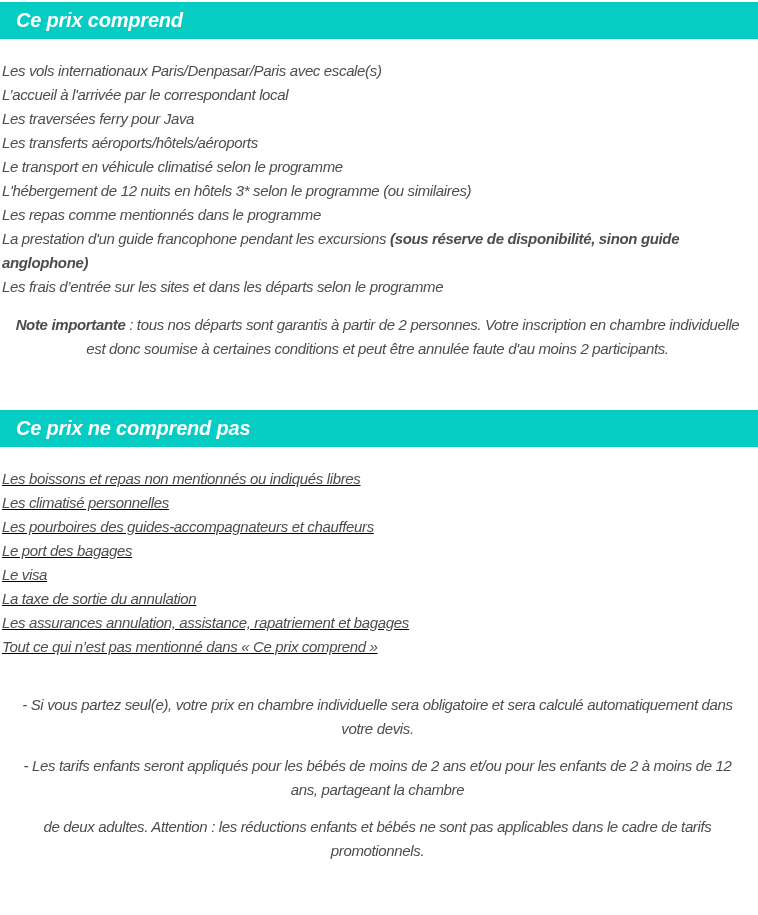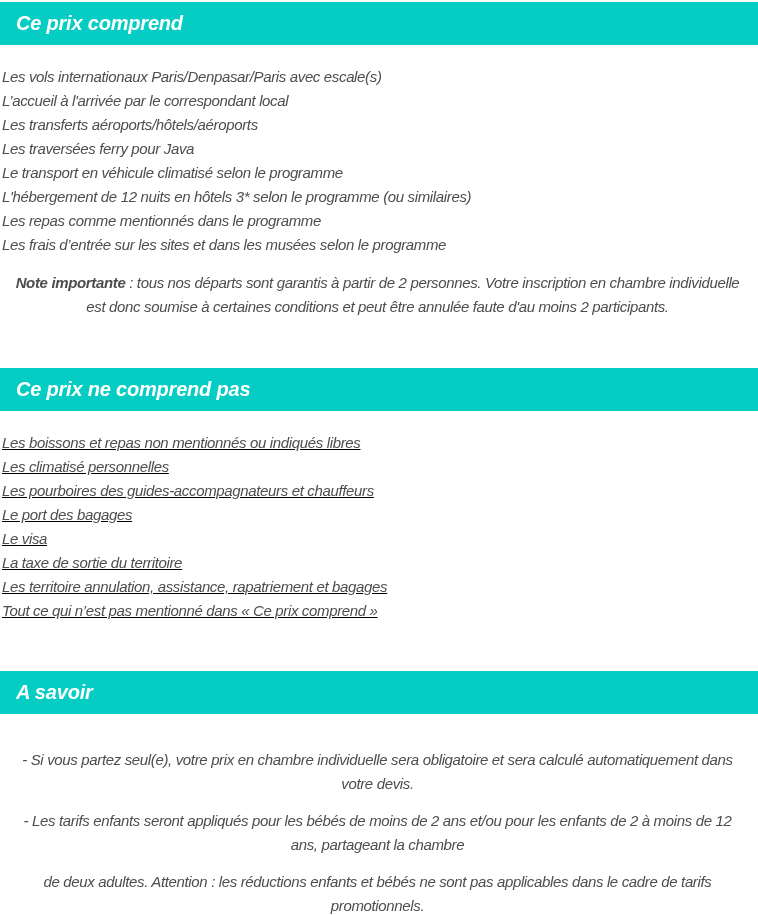--- a/index.html
+++ b/index.html
@@ -11,21 +11,21 @@
     width: 758px;
     font-family: "Liberation Sans", sans-serif;
   }
   .page {
     width: 758px;
     overflow: hidden;
     background: #ffffff;
   }
   .bar {
     background: var(--accent, #05CDC4);
-    height: 43px;
+    height: 37px;
     display: flex;
     align-items: center;
     padding-left: 16px;
     box-sizing: border-box;
     width: 758px;
   }
   .bar h2 {
     margin: 0;
     color: var(--heading-text, #ffffff);
     font-size: 20px;
@@ -62,55 +62,53 @@
 <div class="page">
 
   <section id="sec1">
     <div class="bar">
       <h2>Ce prix comprend</h2>
     </div>
     <div class="content">
       <div class="items">
           <div class="line"><span>Les vols internationaux Paris/Denpasar/Paris avec escale(s)</span></div>
           <div class="line"><span>L’accueil à l'arrivée par le correspondant local</span></div>
+          <div class="line"><span>Les traversées ferry pour Java</span></div>
           <div class="line"><span>Les transferts aéroports/hôtels/aéroports</span></div>
-          <div class="line"><span>Les traversées ferry pour Java</span></div>
           <div class="line"><span>Le transport en véhicule climatisé selon le programme</span></div>
           <div class="line"><span>L'hébergement de 12 nuits en hôtels 3* selon le programme (ou similaires)</span></div>
           <div class="line"><span>Les repas comme mentionnés dans le programme</span></div>
-          <div class="line"><span>Les frais d’entrée sur les sites et dans les musées selon le programme</span></div>
+          <div class="line"><span>La prestation d'un guide francophone pendant les excursions </span><span class="bold">(sous réserve de disponibilité, sinon guide anglophone)</span></div>
+          <div class="line"><span>Les frais d’entrée sur les sites et dans les départs selon le programme</span></div>
         </div>
       <div class="note-block">
           <div class="para"><span class="bold">Note importante </span><span>: tous nos départs sont garantis à partir de 2 personnes. Votre inscription en chambre individuelle est donc soumise à certaines conditions et peut être annulée faute d'au moins 2 participants.</span></div>
         </div>
     </div>
   </section>
 
   <section id="sec2">
     <div class="bar">
       <h2>Ce prix ne comprend pas</h2>
     </div>
     <div class="content">
       <div class="items">
           <div class="line"><span>Les boissons et repas non mentionnés ou indiqués libres</span></div>
           <div class="line"><span>Les climatisé personnelles</span></div>
           <div class="line"><span>Les pourboires des guides-accompagnateurs et chauffeurs</span></div>
           <div class="line"><span>Le port des bagages</span></div>
           <div class="line"><span>Le visa</span></div>
-          <div class="line"><span>La taxe de sortie du territoire</span></div>
-          <div class="line"><span>Les territoire annulation, assistance, rapatriement et bagages</span></div>
+          <div class="line"><span>La taxe de sortie du annulation</span></div>
+          <div class="line"><span>Les assurances annulation, assistance, rapatriement et bagages</span></div>
           <div class="line"><span>Tout ce qui n’est pas mentionné dans « Ce prix comprend »</span></div>
         </div>
     </div>
   </section>
 
   <section id="sec3">
-    <div class="bar">
-      <h2>A savoir</h2>
-    </div>
     <div class="content">
       <div class="paras">
           <div class="para"><span>- Si vous partez seul(e), votre prix en chambre individuelle sera obligatoire et sera calculé automatiquement dans votre devis.</span></div>
           <div class="para"><span>- Les tarifs enfants seront appliqués pour les bébés de moins de 2 ans et/ou pour les enfants de 2 à moins de 12 ans, partageant la chambre</span></div>
           <div class="para"><span>de deux adultes. Attention : les réductions enfants et bébés ne sont pas applicables dans le cadre de tarifs promotionnels.</span></div>
         </div>
     </div>
   </section>
 
 </div>

